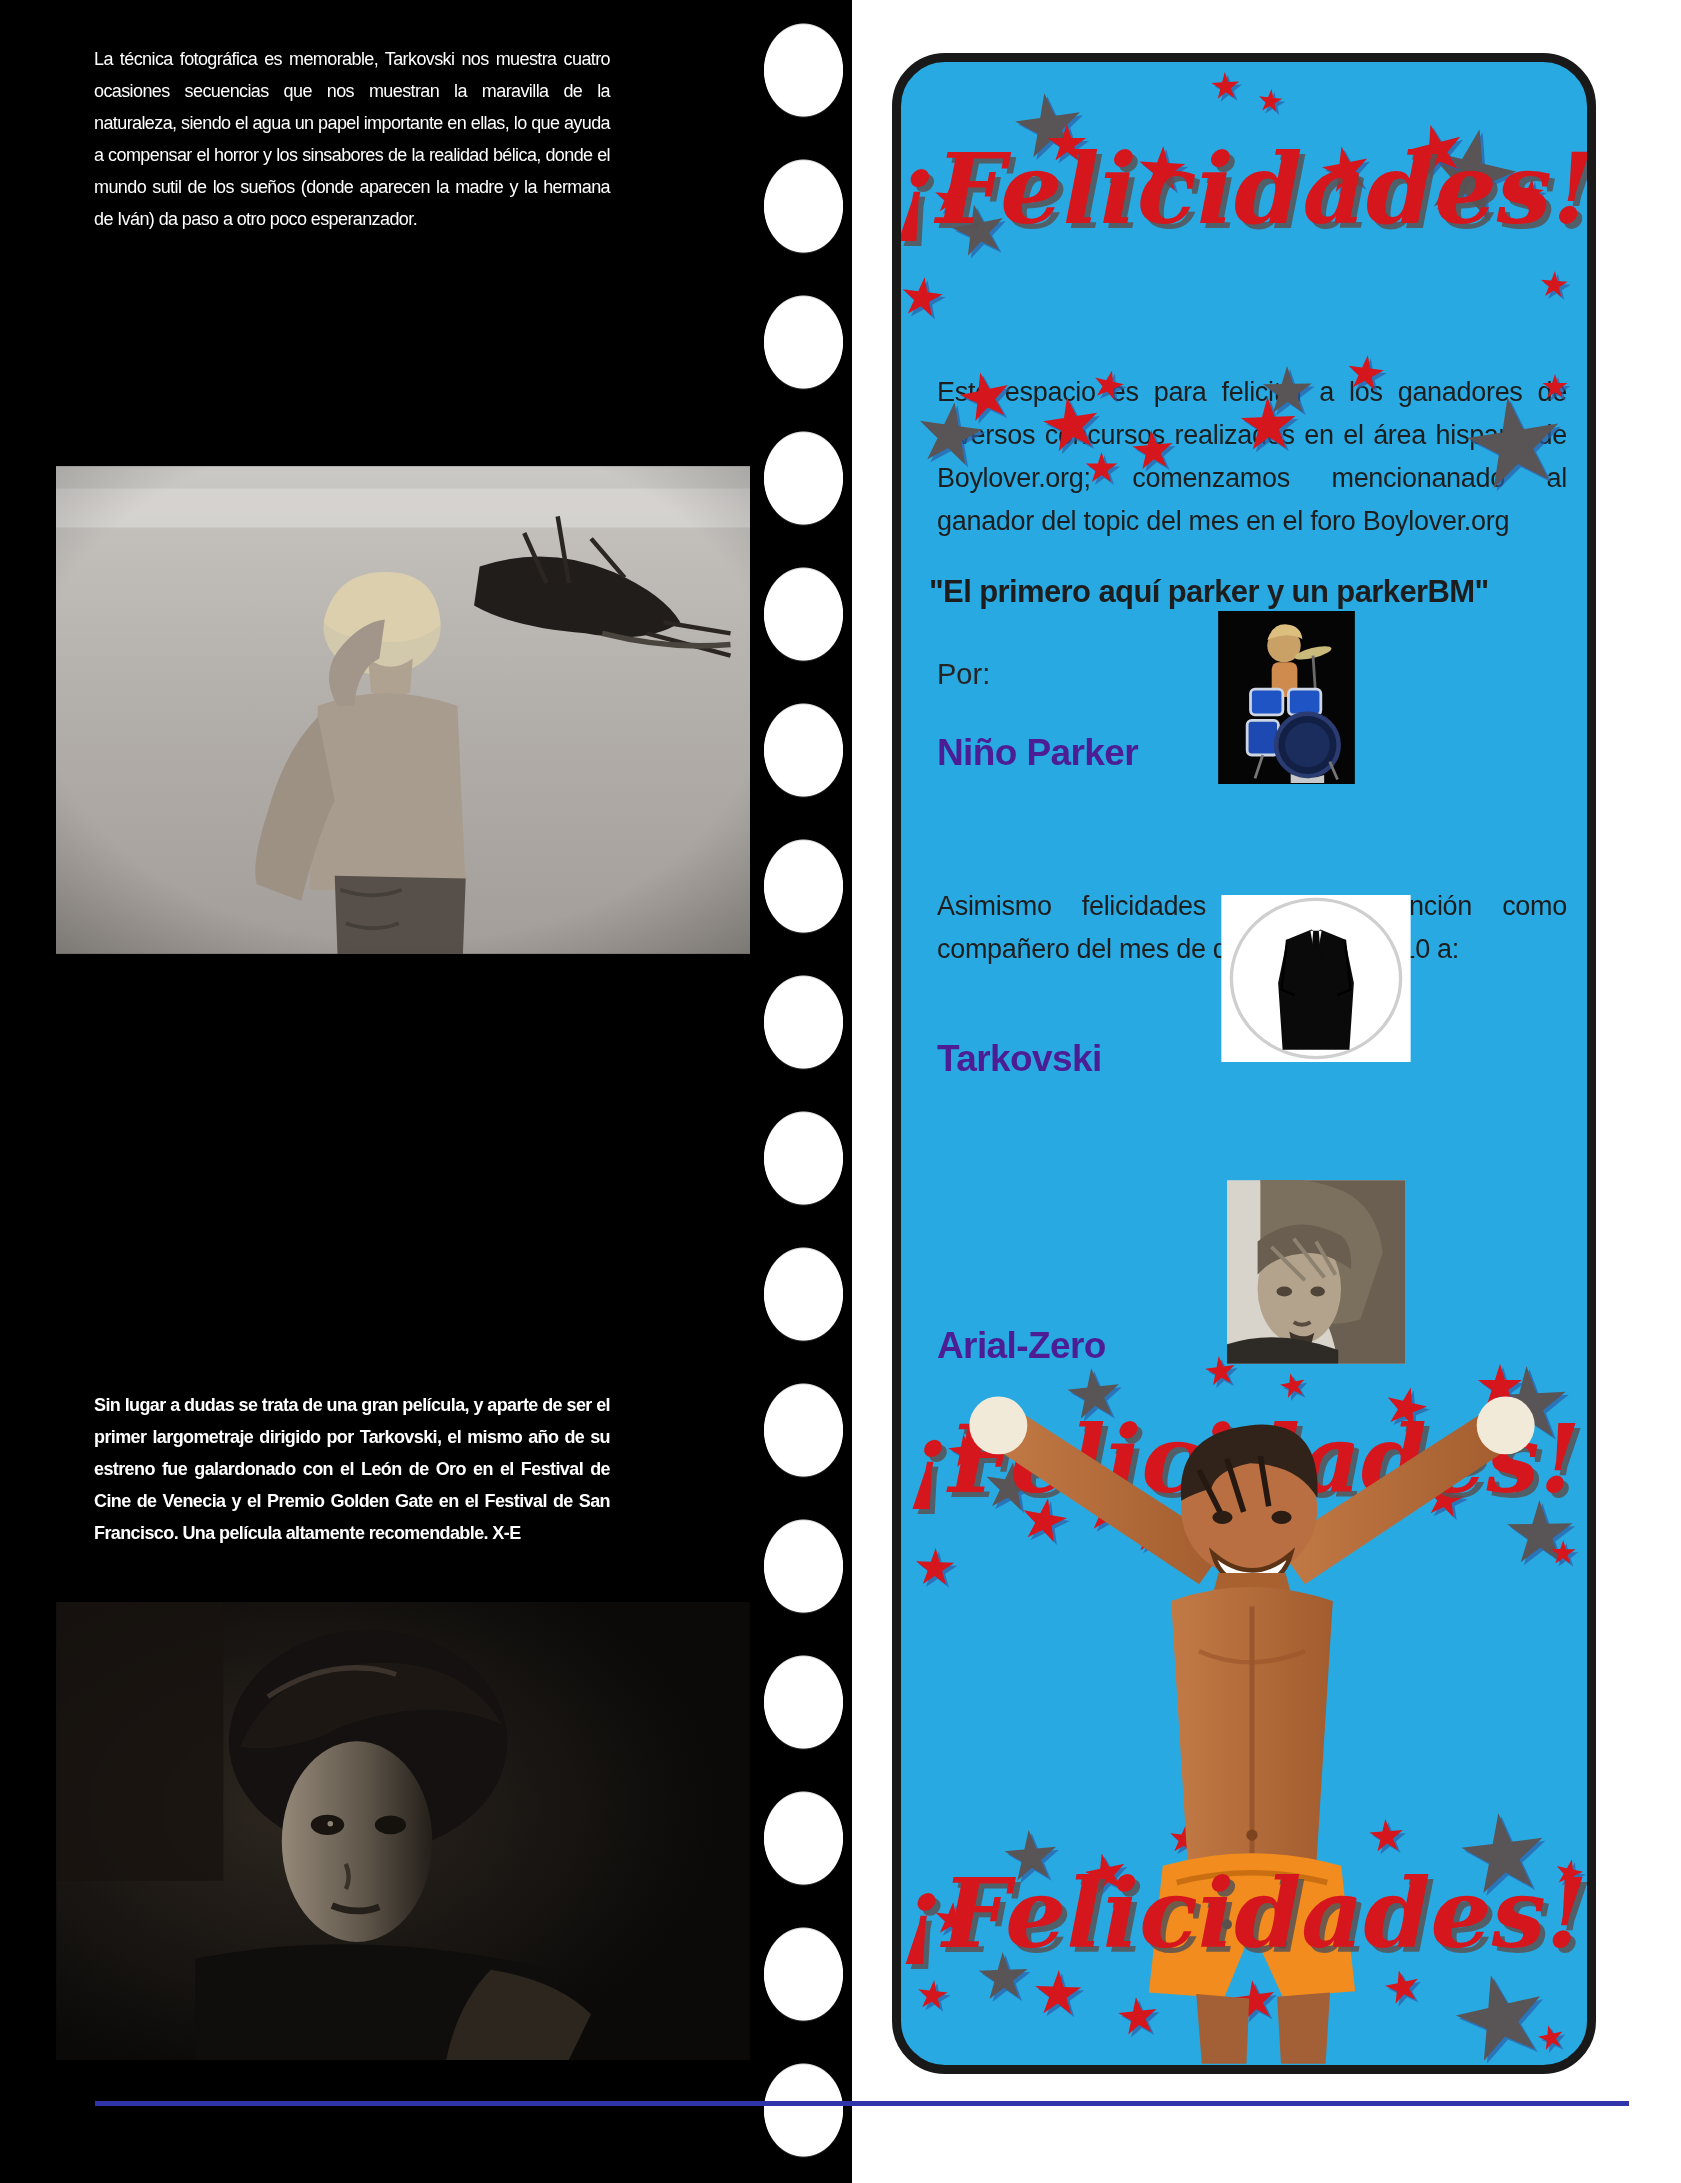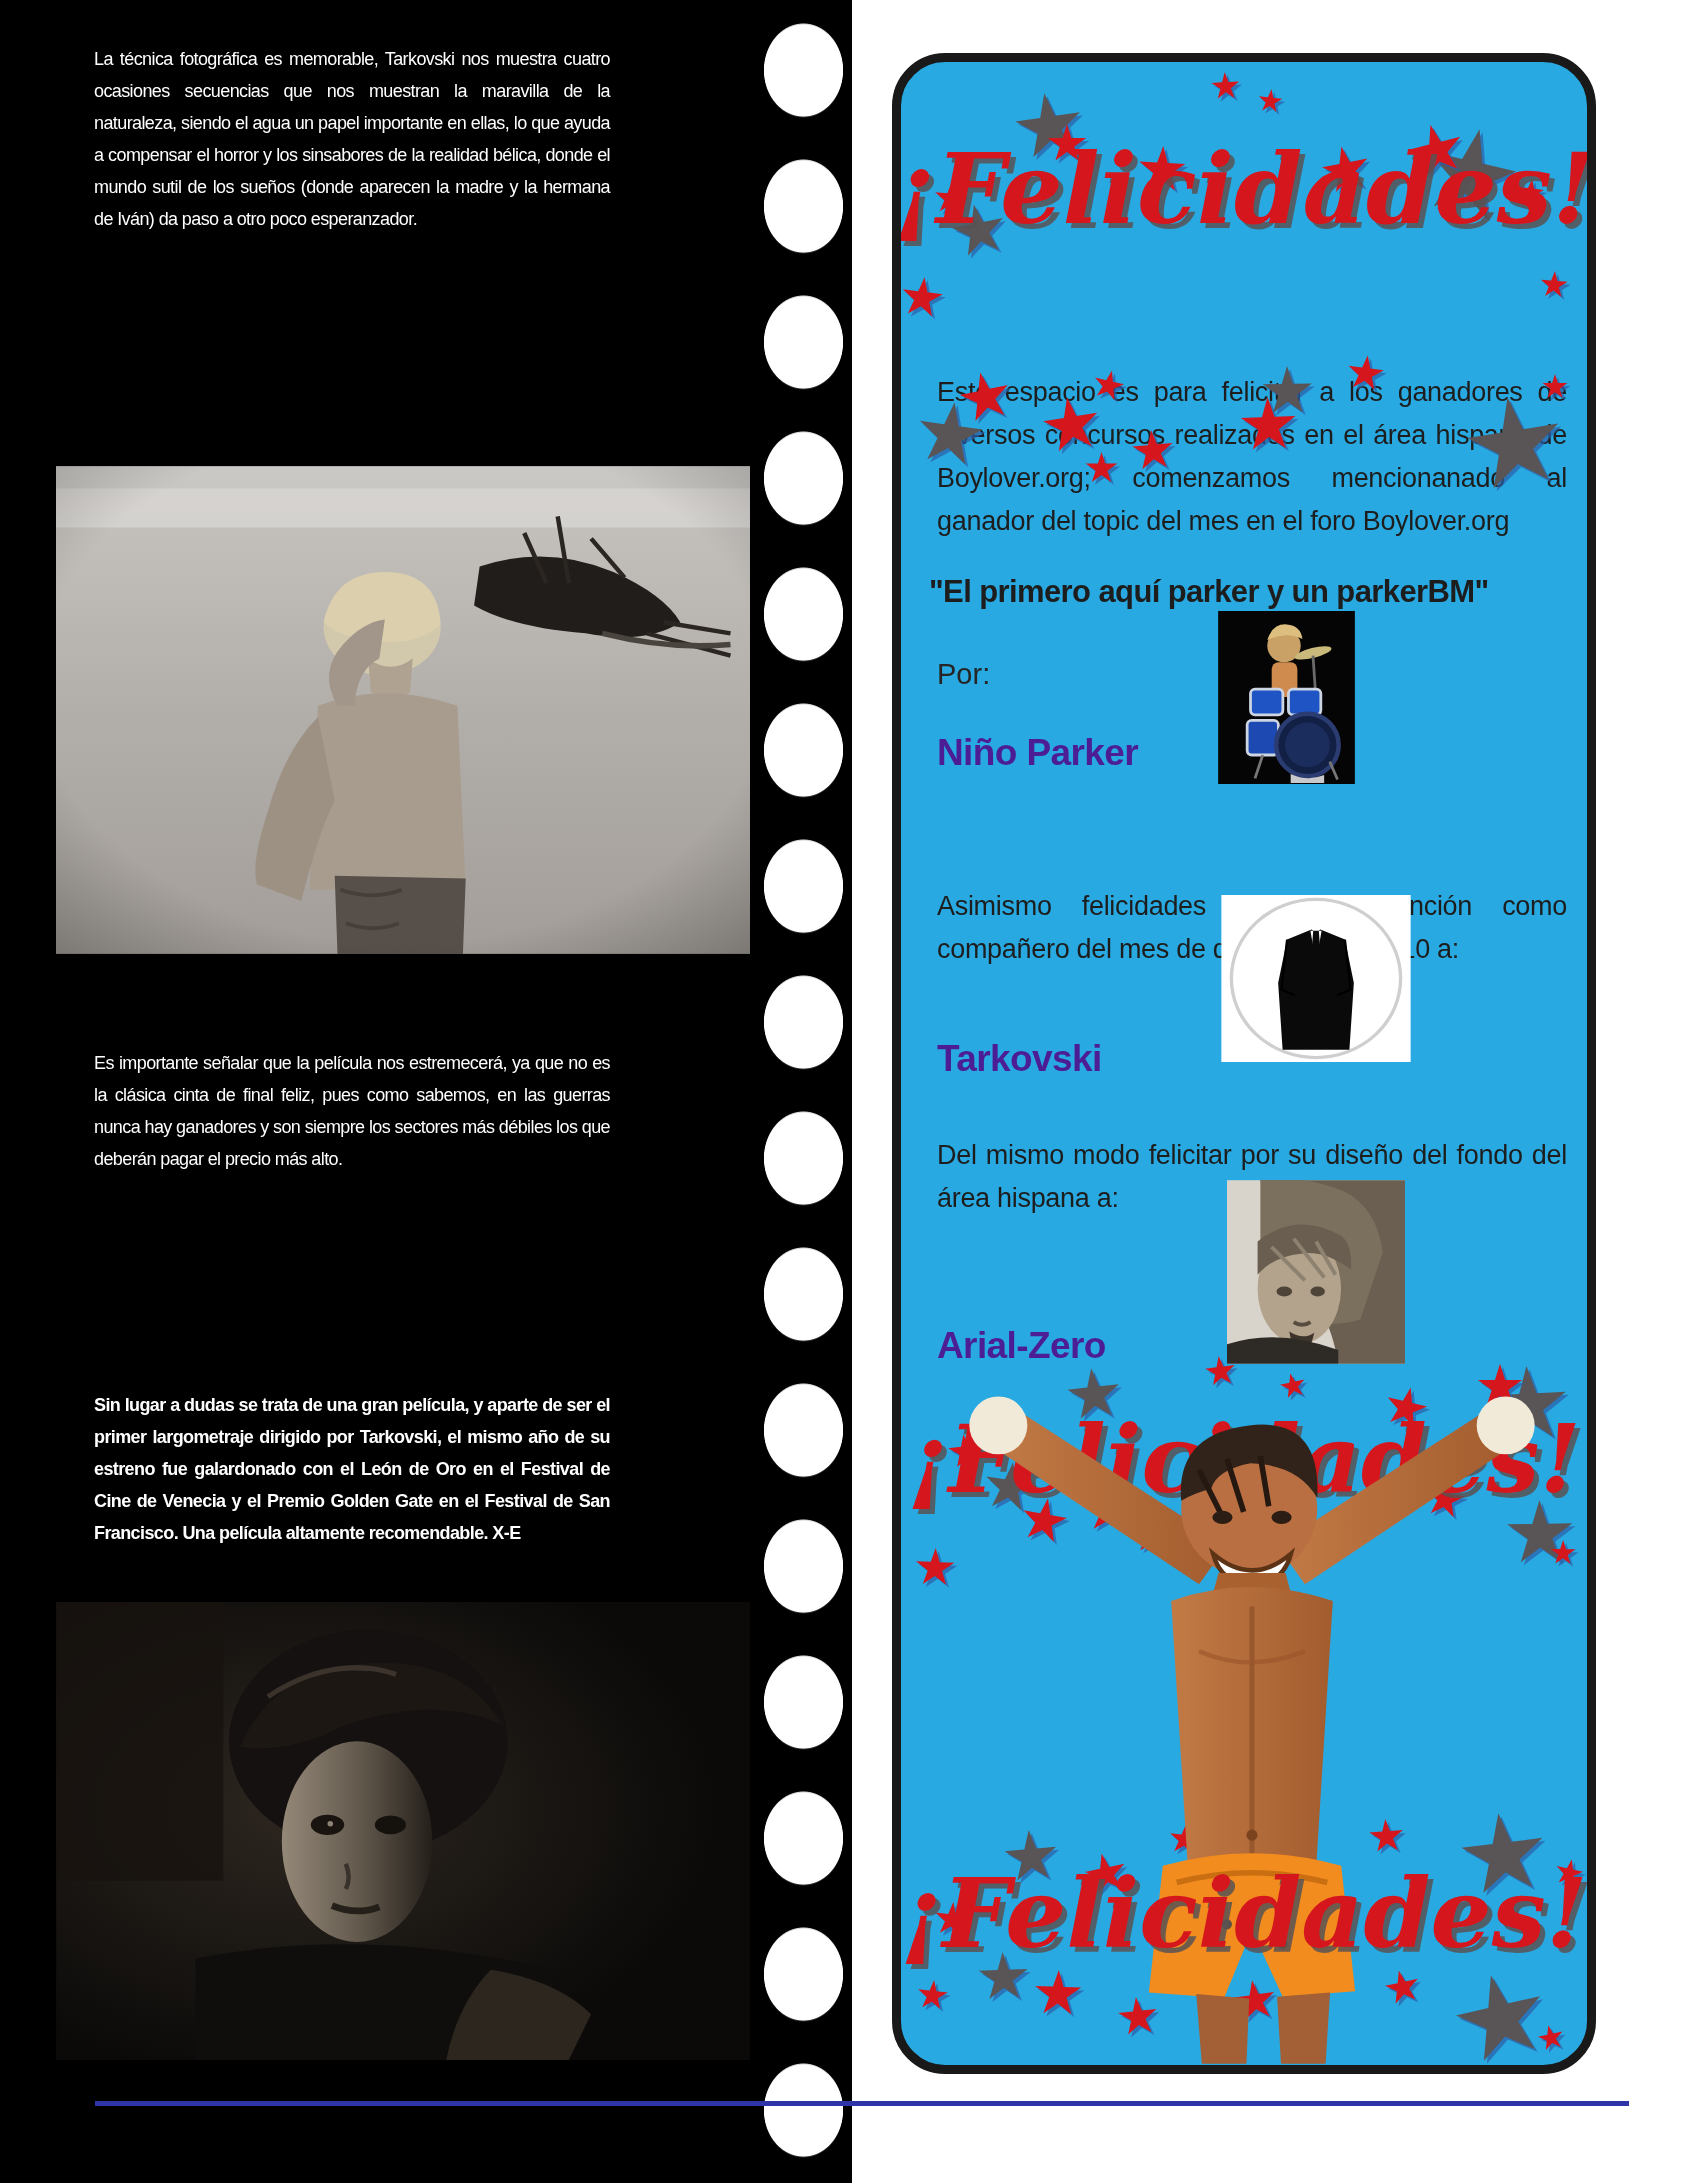--- a/index.html
+++ b/index.html
@@ -61,21 +61,20 @@
 </style>
 </head>
 <body>
 
 <div class="page">
 
   <div class="film-col">
     <div class="film-holes"></div>
 
     <p class="ltext p1">La técnica fotográfica es memorable, Tarkovski nos muestra cuatro ocasiones secuencias que nos muestran la maravilla de la naturaleza, siendo el agua un papel importante en ellas, lo que ayuda a compensar el horror y los sinsabores de la realidad bélica, donde el mundo sutil de los sueños (donde aparecen la madre y la hermana de Iván) da paso a otro poco esperanzador.</p>
-    <p class="ltext p2">Es importante señalar que la película nos estremecerá, ya que no es la clásica cinta de final feliz, pues como sabemos, en las guerras nunca hay ganadores y son siempre los sectores más débiles los que deberán pagar el precio más alto.</p>
     <p class="ltext p3">Sin lugar a dudas se trata de una gran película, y aparte de ser el primer largometraje dirigido por Tarkovski, el mismo año de su estreno fue galardonado con el León de Oro en el Festival de Cine de Venecia y el Premio Golden Gate en el Festival de San Francisco. Una película altamente recomendable. X-E</p>
 
     <div class="photo photo1">
       <svg width="694" height="488" viewBox="0 0 1245 875" xmlns="http://www.w3.org/2000/svg">
         <defs>
           <linearGradient id="sand" x1="0" y1="0" x2="0" y2="1">
             <stop offset="0" stop-color="#cbc9c6"></stop>
               <stop offset="0.14" stop-color="#c2bfbb"></stop>
             <stop offset="0.5" stop-color="#b2aeaa"></stop>
               <stop offset="1" stop-color="#a39e99"></stop>
@@ -343,21 +342,20 @@
         <ellipse cx="170" cy="150" rx="152" ry="142" fill="none" stroke="#cfcfcf" stroke-width="6"></ellipse>
         <path d="M118 80 l44 -18 l8 6 l8 -6 l44 18 l16 78 l-8 120 l-120 0 l-8 -120 z" fill="#0a0a0a"></path>
         <path d="M160 64 l20 0 l-10 58 z" fill="#ffffff"></path>
         <path d="M165 64 l10 0 l5 64 l-10 22 l-10 -22 z" fill="#0a0a0a"></path>
         <path d="M118 80 l-10 90 l24 10 M222 80 l10 90 l-24 10" fill="none" stroke="#000" stroke-width="4"></path>
       </svg>
     </div>
 
     <div class="winner w2">Tarkovski</div>
 
-    <p class="rtext cotext2">Del mismo modo felicitar por su diseño del fondo del área hispana a:</p>
 
     <div class="imgbox arial">
       <svg width="178" height="184" viewBox="0 0 320 330" xmlns="http://www.w3.org/2000/svg">
         <rect width="320" height="330" fill="#d9d4cb"></rect>
         <path d="M60 0 l260 0 l0 330 l-120 0 q-10 -60 -30 -90 q-40 -80 -70 -120 q-30 -60 -40 -120z" fill="#6a5f50"></path>
         <path d="M60 0 q80 -10 150 20 q60 30 70 110 l-40 120 q-60 20 -110 -10 q-50 -40 -70 -120z" fill="#7b6f5e"></path>
         <ellipse cx="130" cy="195" rx="75" ry="100" fill="#b3a38c"></ellipse>
         <path d="M55 110 q70 -55 150 -10 q20 15 18 60 q-50 -35 -90 -28 q-50 5 -78 38z" fill="#695e4f"></path>
         <path d="M80 120 l60 60 M120 105 l55 70 M160 110 l35 60" stroke="#8d8170" stroke-width="7" fill="none"></path>
         <ellipse cx="103" cy="200" rx="14" ry="9" fill="#4e4438"></ellipse>

